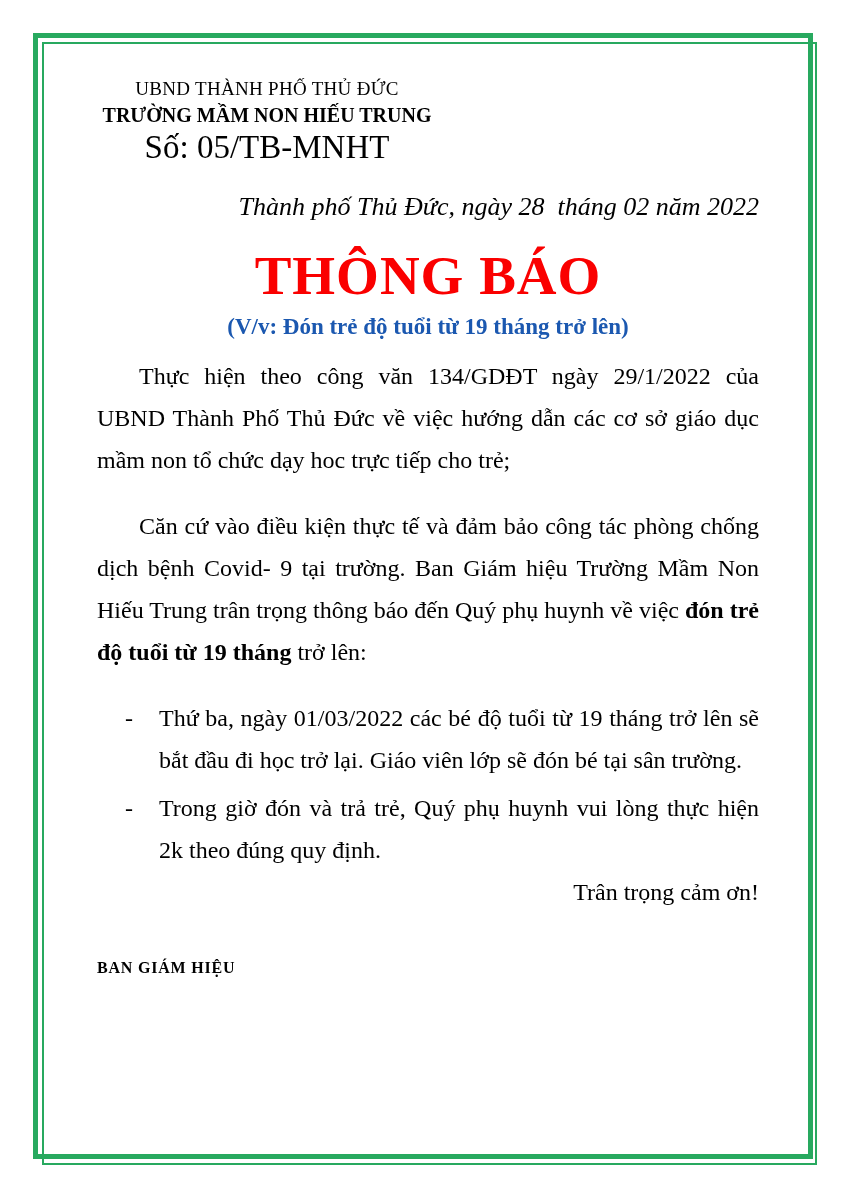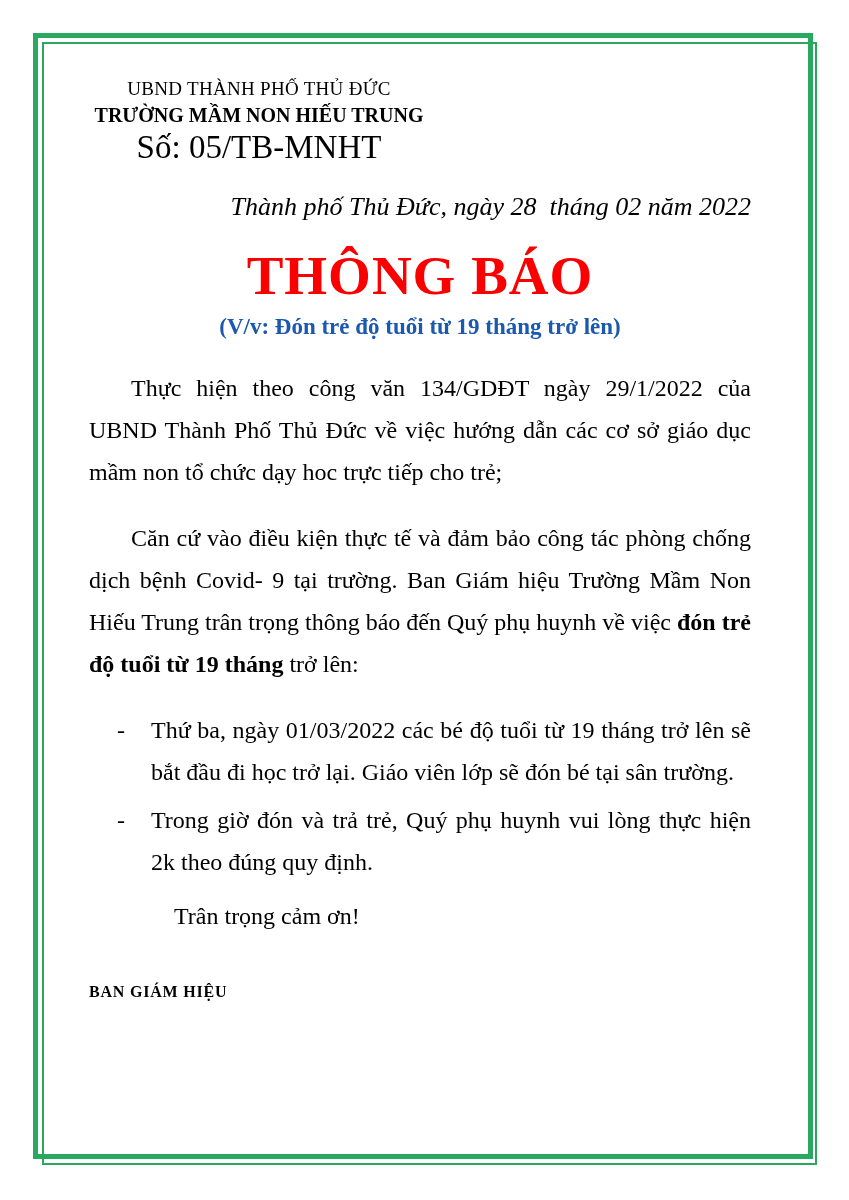--- a/index.html
+++ b/index.html
@@ -27,21 +27,21 @@
     position:absolute;left:33px;top:33px;width:780px;height:1126px;
     border:5px solid var(--border_green);
     box-sizing:border-box;
   }
   .frame-thin{
     position:absolute;left:42px;top:42px;width:775px;height:1123px;
     border:2px solid var(--border_green);
     box-sizing:border-box;
   }
   .content{
-    position:absolute;left:89px;top:76px;width:662px;
+    position:absolute;left:97px;top:76px;width:662px;
   }
   .header-block{
     width:340px;
     text-align:center;
   }
   .header-line1{font-size:19px;line-height:26px;letter-spacing:.3px;}
   .header-line2{font-size:20px;line-height:27px;font-weight:bold;}
   .header-line3{font-size:33px;line-height:36px;}
   .dateline{
     margin-top:24px;
@@ -63,40 +63,40 @@
     text-align:center;
     color:var(--subtitle_blue);
     font-weight:bold;
     font-size:23px;line-height:32px;
   }
   .para{
     font-size:24px;line-height:42px;
     text-align:justify;
     text-indent:42px;
   }
-  .para1{}
+  .para1{margin-top:12px;}
   .para2{margin-top:3px;}
   .para b{font-weight:bold;}
   .bullet{
     margin-top:6px;
     display:flex;
     padding-left:28px;
     font-size:24px;line-height:42px;
   }
   .bullet .marker{
     width:34px;flex:0 0 34px;
   }
   .bullet .btext{
     flex:1;
     text-align:justify;
   }
   .closing{
-    margin-top:12px;
+    margin-top:0;
     padding-left:85px;
-    font-size:24px;line-height:42px;
+    font-size:24px;line-height:42px;text-align:right;
   }
   .signature{
     margin-top:40px;
     text-align:left;
     padding-right:30px;
     font-weight:bold;
     font-size:16px;line-height:30px;
     letter-spacing:.8px;
   }
 </style>

